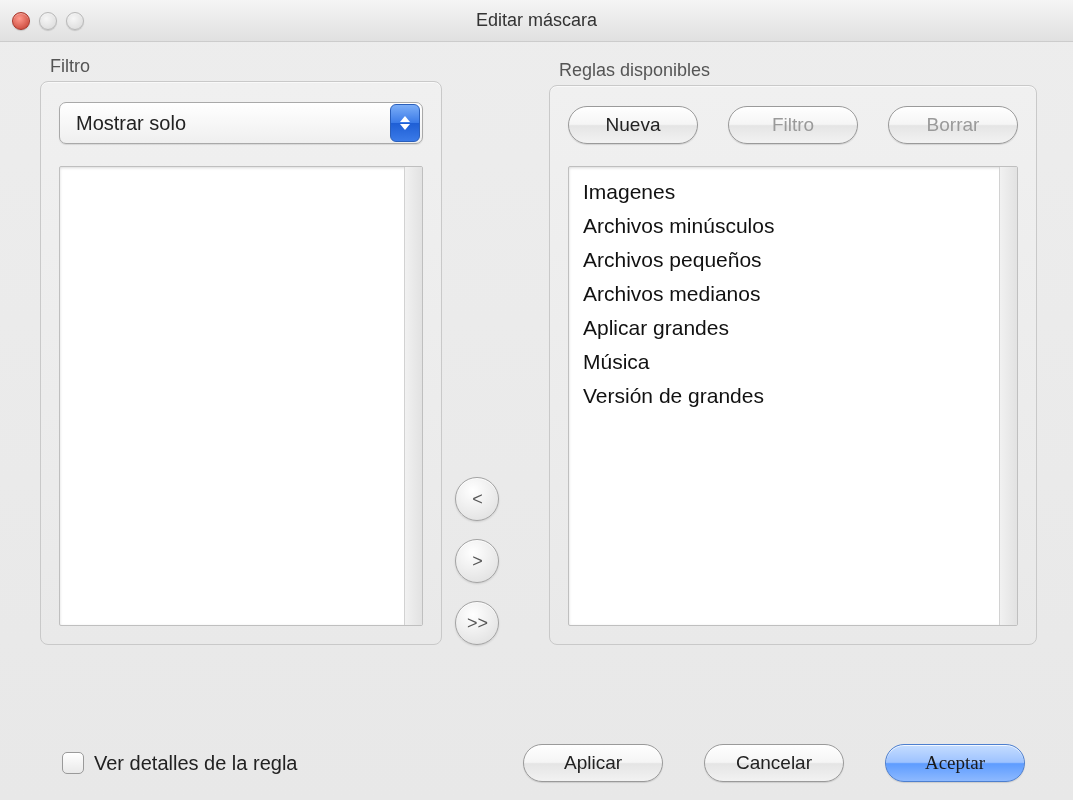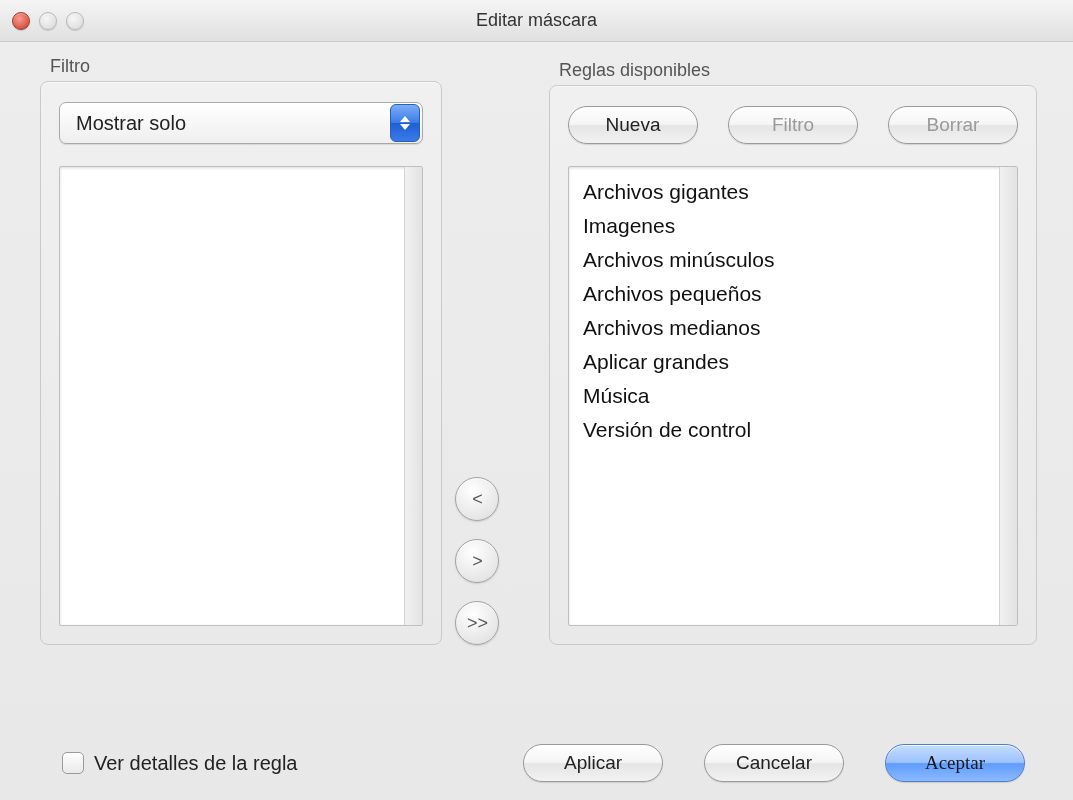--- a/index.html
+++ b/index.html
@@ -246,28 +246,27 @@
           </div>
         <div class="pill-btn disabled">
             <span>Filtro</span>
           </div>
         <div class="pill-btn disabled">
             <span>Borrar</span>
           </div>
       </div>
       <div class="listbox">
         <div class="list-items" id="rules-list-items">
-            <div>Archivos gigantes</div>
             <div>Imagenes</div>
             <div>Archivos minúsculos</div>
             <div>Archivos pequeños</div>
             <div>Archivos medianos</div>
             <div>Aplicar grandes</div>
             <div>Música</div>
-            <div>Versión de control</div>
+            <div>Versión de grandes</div>
           </div>
         <div class="scrollbar"></div>
       </div>
     </div>
   </div>
 </div>
 
 <div class="footer">
   <div class="checkbox-row">
     <div class="faux-checkbox"></div>

